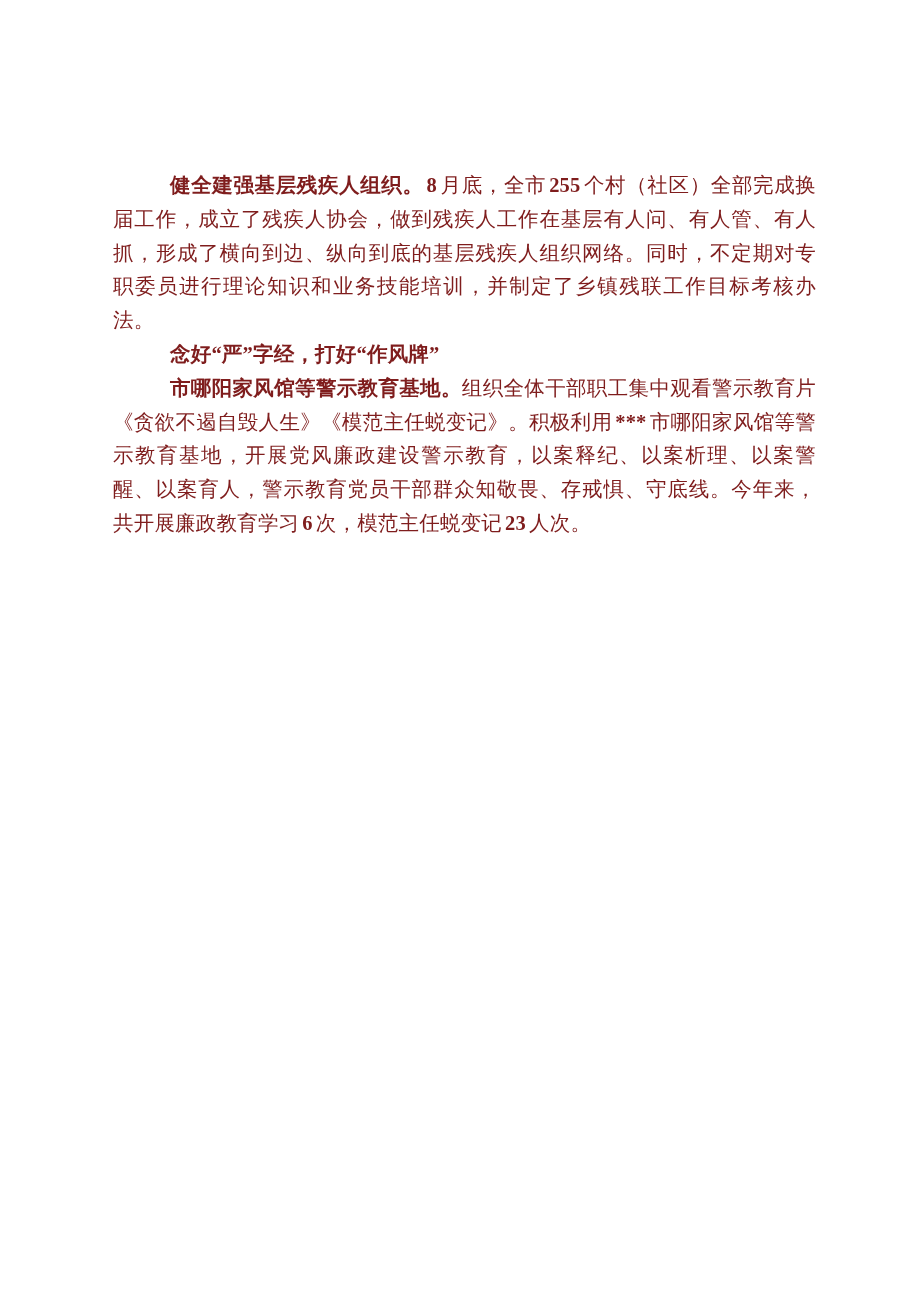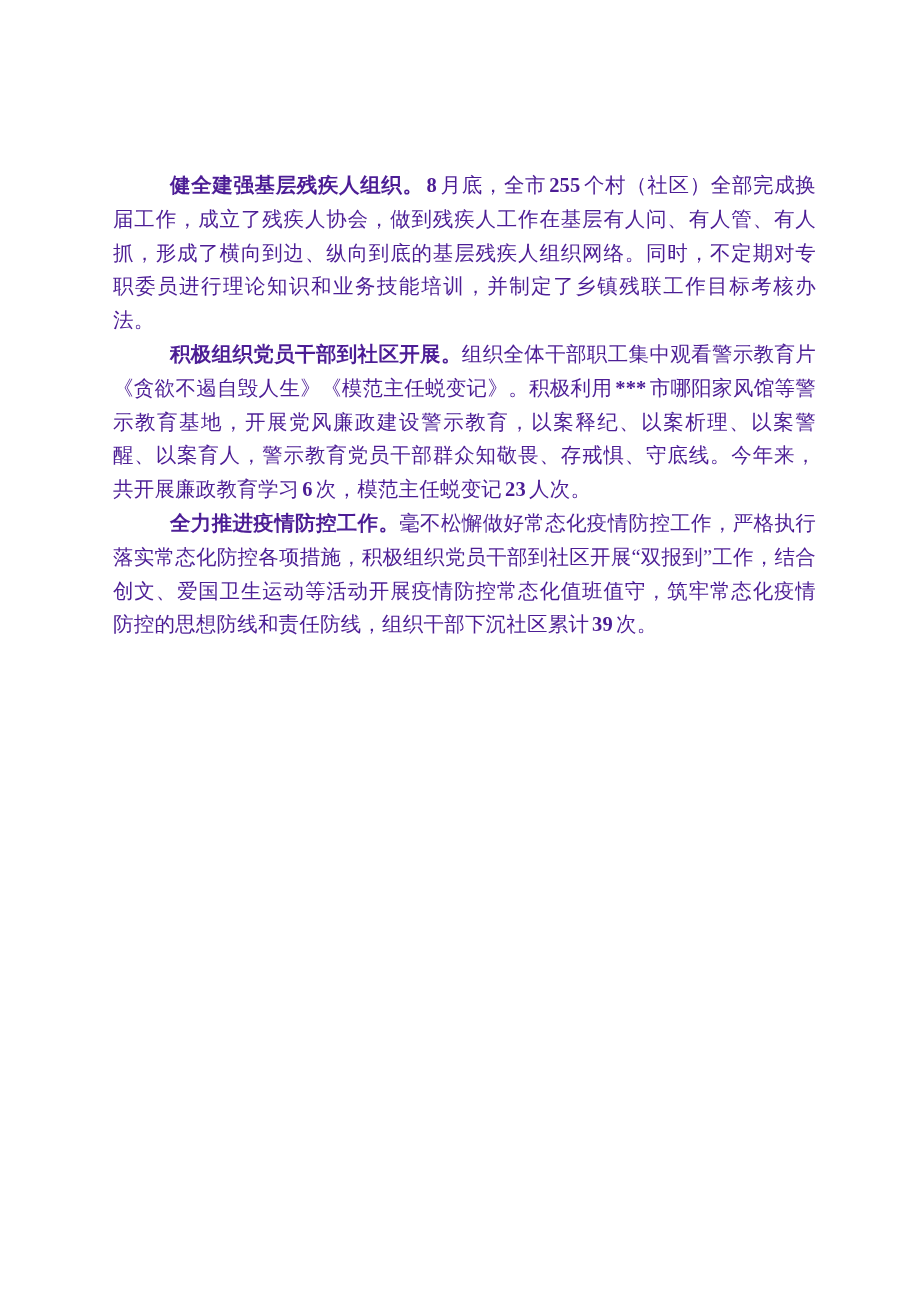--- a/index.html
+++ b/index.html
@@ -5,21 +5,21 @@
   html, body {
     margin: 0;
     padding: 0;
     background: #ffffff;
   }
   .page {
     position: relative;
     width: 920px;
     height: 1301px;
     background: #ffffff;
-    color: #4c1d95;
+    color: #7f1d1d;
     font-family: "Liberation Serif", "DejaVu Serif", serif;
     overflow: hidden;
   }
   .doc {
     position: absolute;
     left: 113px;
     top: 169px;
     width: 703px;
   }
   .doc p {
@@ -44,16 +44,16 @@
   .doc p.heading {
     text-align: left;
   }
 </style>
 </head>
 <body>
 
 <div class="page">
   <div class="doc">
       <p><span class="b">健全建强基层残疾人组织。</span><span class="num">8</span><span>月底，全市</span><span class="num">255</span><span>个村（社区）全部完成换届工作，成立了残疾人协会，做到残疾人工作在基层有人问、有人管、有人抓，形成了横向到边、纵向到底的基层残疾人组织网络。同时，不定期对专职委员进行理论知识和业务技能培训，并制定了乡镇残联工作目标考核办法。</span></p>
-      <p><span class="b">积极组织党员干部到社区开展。</span><span>组织全体干部职工集中观看警示教育片《贪欲不遏自毁人生》《模范主任蜕变记》。积极利用</span><span class="num">***</span><span>市哪阳家风馆等警示教育基地，开展党风廉政建设警示教育，以案释纪、以案析理、以案警醒、以案育人，警示教育党员干部群众知敬畏、存戒惧、守底线。今年来，共开展廉政教育学习</span><span class="num">6</span><span>次，模范主任蜕变记</span><span class="num">23</span><span>人次。</span></p>
-      <p><span class="b">全力推进疫情防控工作。</span><span>毫不松懈做好常态化疫情防控工作，严格执行落实常态化防控各项措施，积极组织党员干部到社区开展“双报到”工作，结合创文、爱国卫生运动等活动开展疫情防控常态化值班值守，筑牢常态化疫情防控的思想防线和责任防线，组织干部下沉社区累计</span><span class="num">39</span><span>次。</span></p>
+      <p class="heading"><span class="b">念好“严”字经，打好“作风牌”</span></p>
+      <p><span class="b">市哪阳家风馆等警示教育基地。</span><span>组织全体干部职工集中观看警示教育片《贪欲不遏自毁人生》《模范主任蜕变记》。积极利用</span><span class="num">***</span><span>市哪阳家风馆等警示教育基地，开展党风廉政建设警示教育，以案释纪、以案析理、以案警醒、以案育人，警示教育党员干部群众知敬畏、存戒惧、守底线。今年来，共开展廉政教育学习</span><span class="num">6</span><span>次，模范主任蜕变记</span><span class="num">23</span><span>人次。</span></p>
     </div>
 </div>
 
 </body></html>

